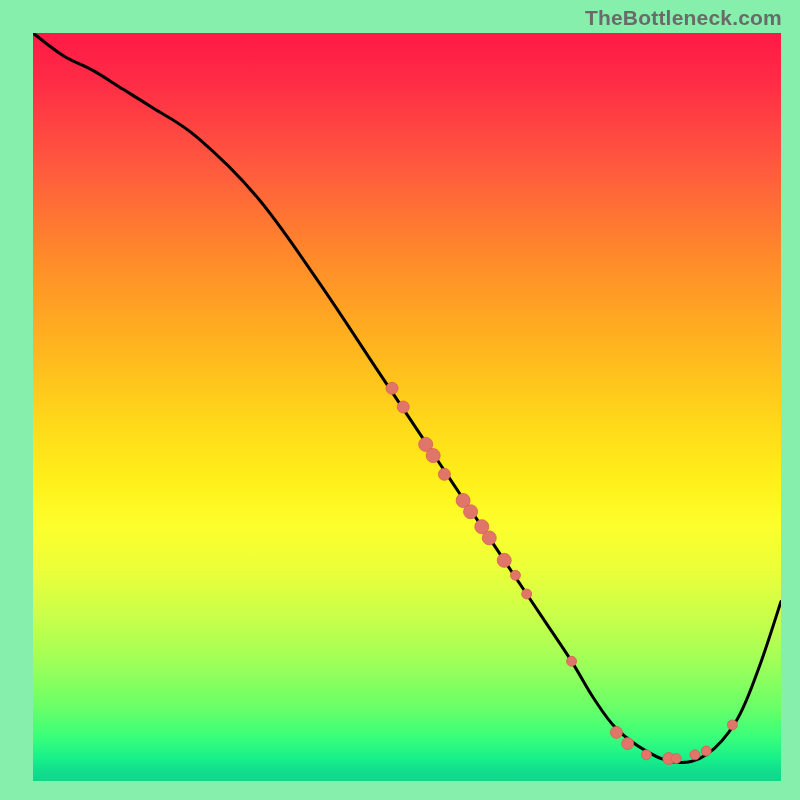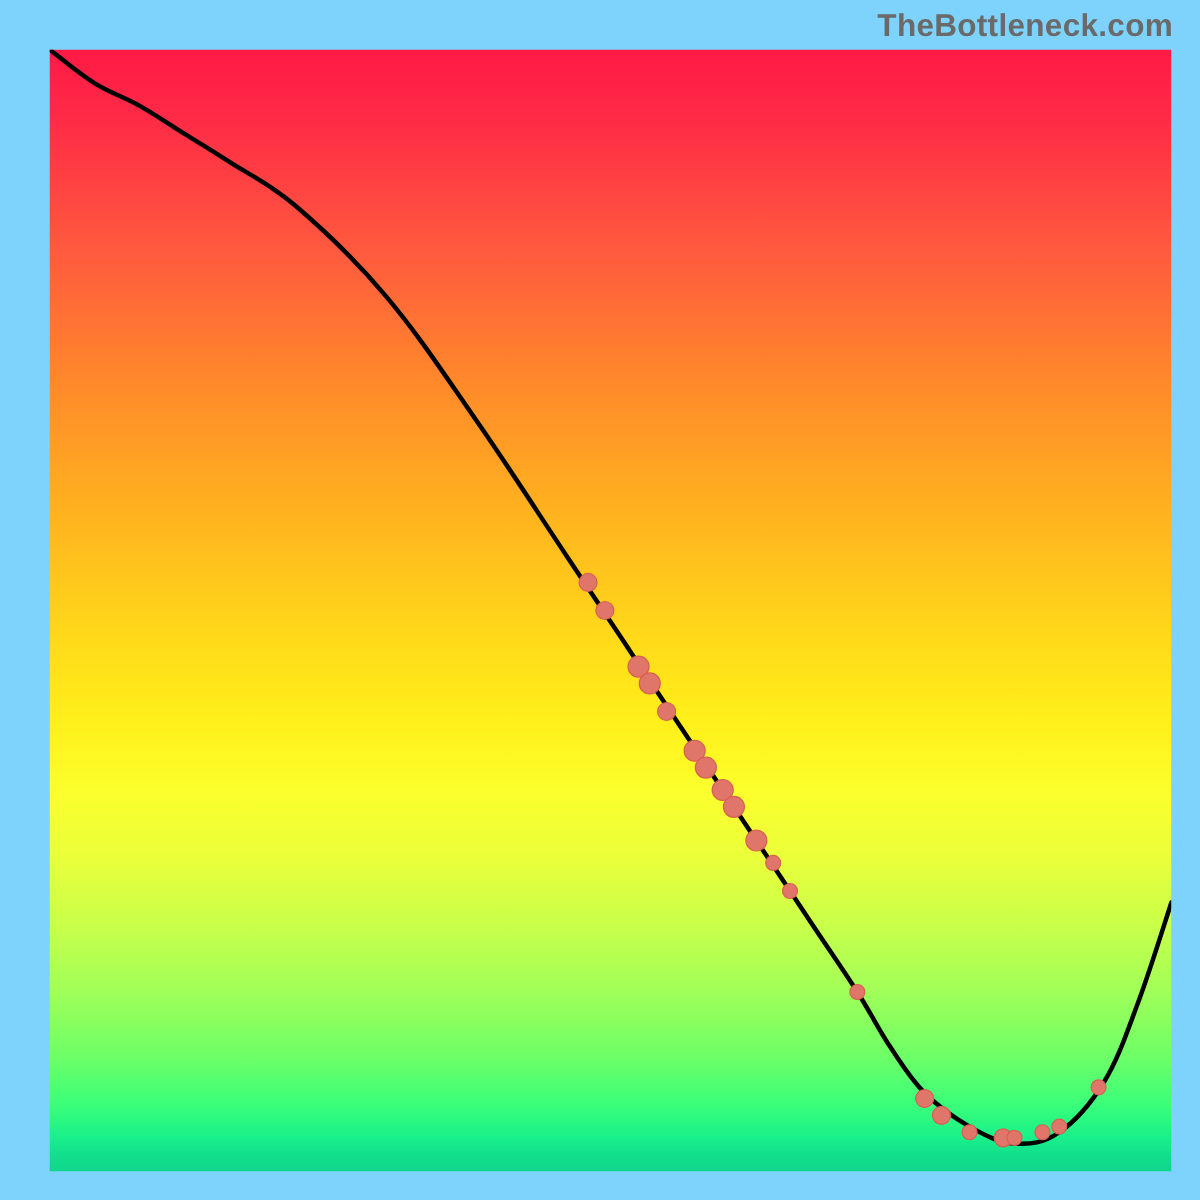--- a/index.html
+++ b/index.html
@@ -8,21 +8,21 @@
     width: 800px;
     height: 800px;
     background: #000;
     overflow: hidden;
     font-family: Arial, Helvetica, sans-serif;
   }
   .stage {
     position: relative;
     width: 800px;
     height: 800px;
-    background: #7dd3fc;
+    background: #86efac;
   }
   .plot {
     position: absolute;
     left: 33px;
     top: 33px;
     width: 748px;
     height: 748px;
     overflow: hidden;
   }
   

